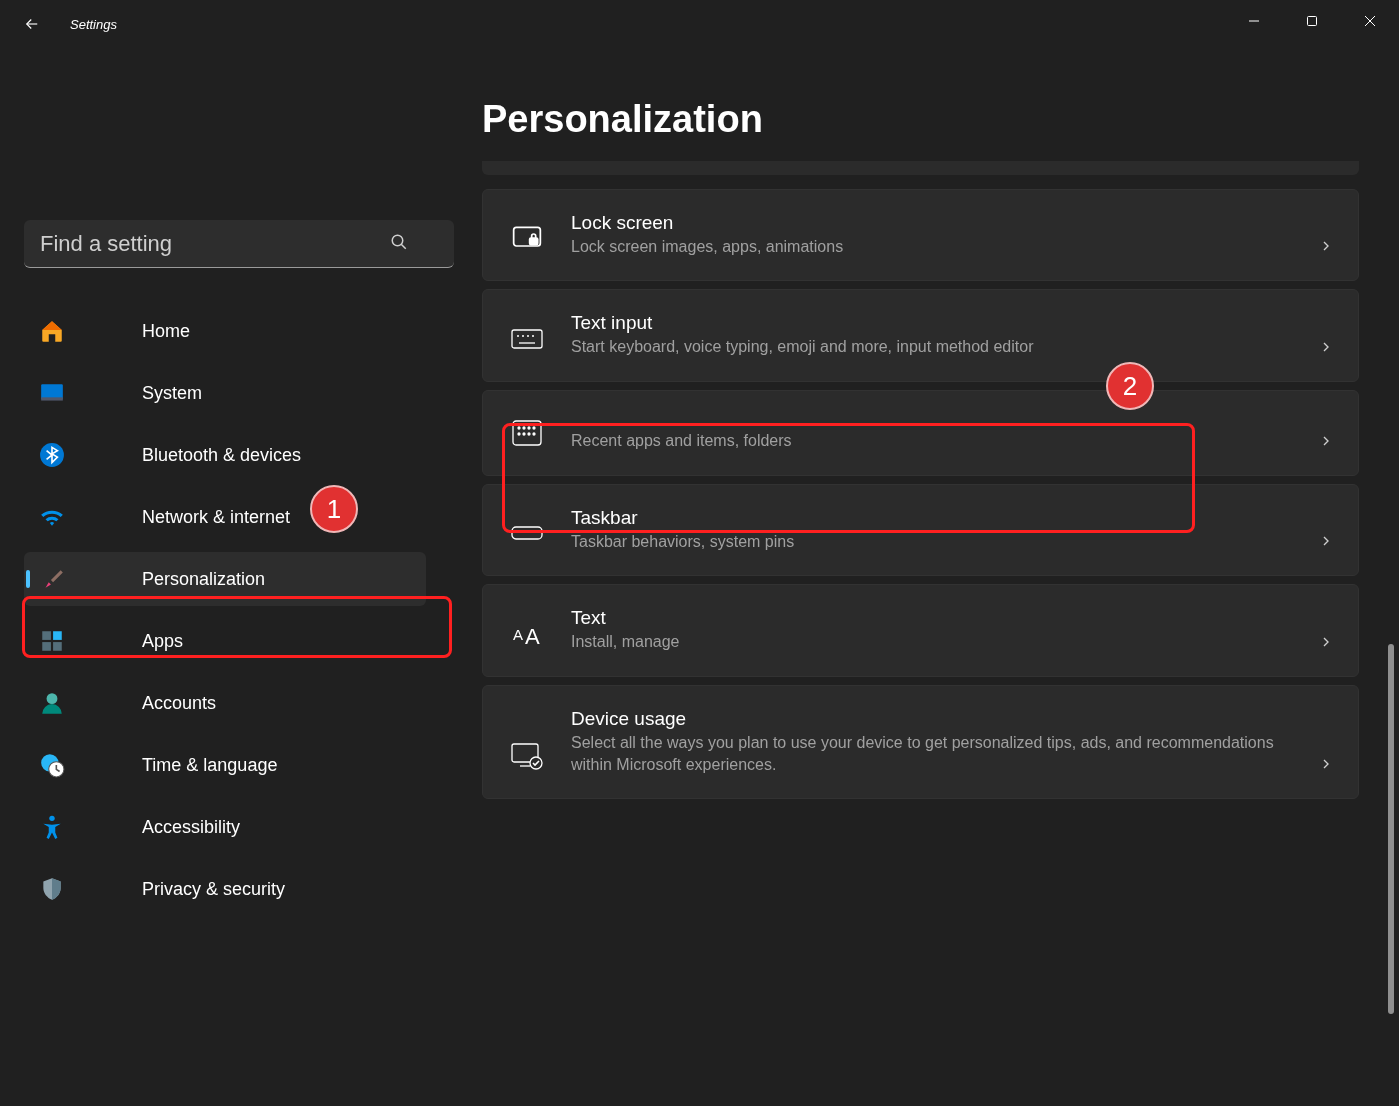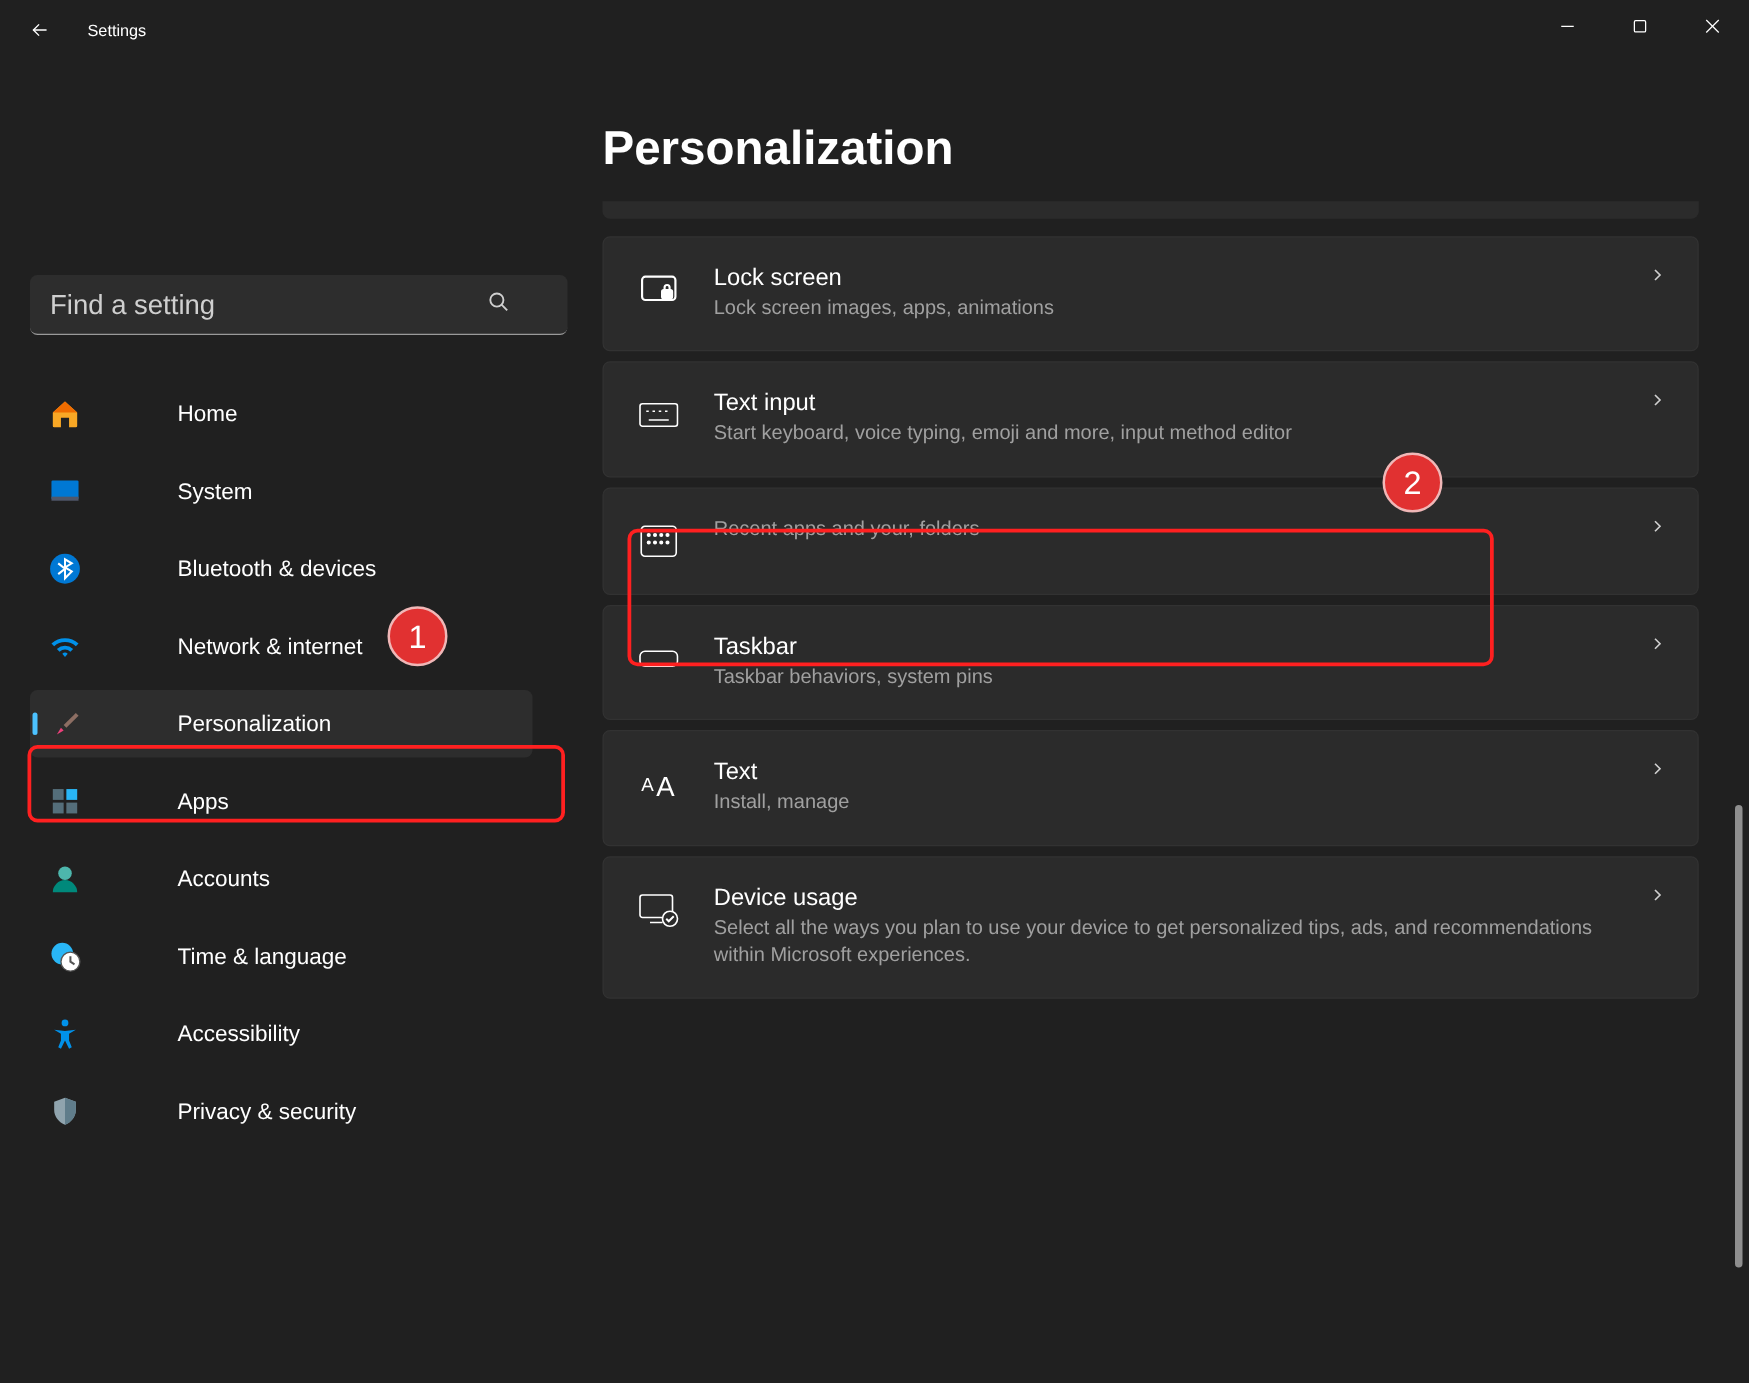--- a/index.html
+++ b/index.html
@@ -28,20 +28,21 @@
       display: flex;
       align-items: center;
       justify-content: center;
       cursor: pointer;
       border-radius: 4px;
     }
     .app-title {
       font-size: 13px;
       margin-left: 18px;
       font-weight: 400;
+      font-style: italic;
     }
     .window-controls {
       position: absolute;
       top: 0;
       right: 0;
       display: flex;
     }
     .win-control {
       width: 58px;
       height: 42px;
@@ -160,21 +161,21 @@
       display: flex;
       flex-direction: column;
       gap: 8px;
     }
     .card {
       background: #2b2b2b;
       border: 1px solid #323232;
       border-radius: 6px;
       padding: 22px 24px;
       display: flex;
-      align-items: flex-start;
+      align-items: flex-end;
       cursor: pointer;
     }
     .card-icon {
       width: 40px;
       height: 40px;
       margin-right: 24px;
       display: flex;
       align-items: center;
       justify-content: center;
       flex-shrink: 0;
@@ -441,21 +442,21 @@
               <circle cx="12" cy="8" r="1" fill="#fff"></circle>
               <circle cx="17" cy="8" r="1" fill="#fff"></circle>
               <circle cx="22" cy="8" r="1" fill="#fff"></circle>
               <circle cx="7" cy="14" r="1" fill="#fff"></circle>
               <circle cx="12" cy="14" r="1" fill="#fff"></circle>
               <circle cx="17" cy="14" r="1" fill="#fff"></circle>
               <circle cx="22" cy="14" r="1" fill="#fff"></circle>
             </svg>
         </span>
         <div class="card-text">
-          <div class="card-sub">Recent apps and your, folders</div>
+          <div class="card-sub">Recent apps and items, folders</div>
         </div>
         <span class="card-chevron">
           <svg width="16" height="16" viewBox="0 0 24 24" fill="none" stroke="#cfcfcf" stroke-width="2">
               <path d="M9 6l6 6-6 6"></path>
             </svg>
         </span>
       </div>
 
       <div class="card">
         <span class="card-icon">

